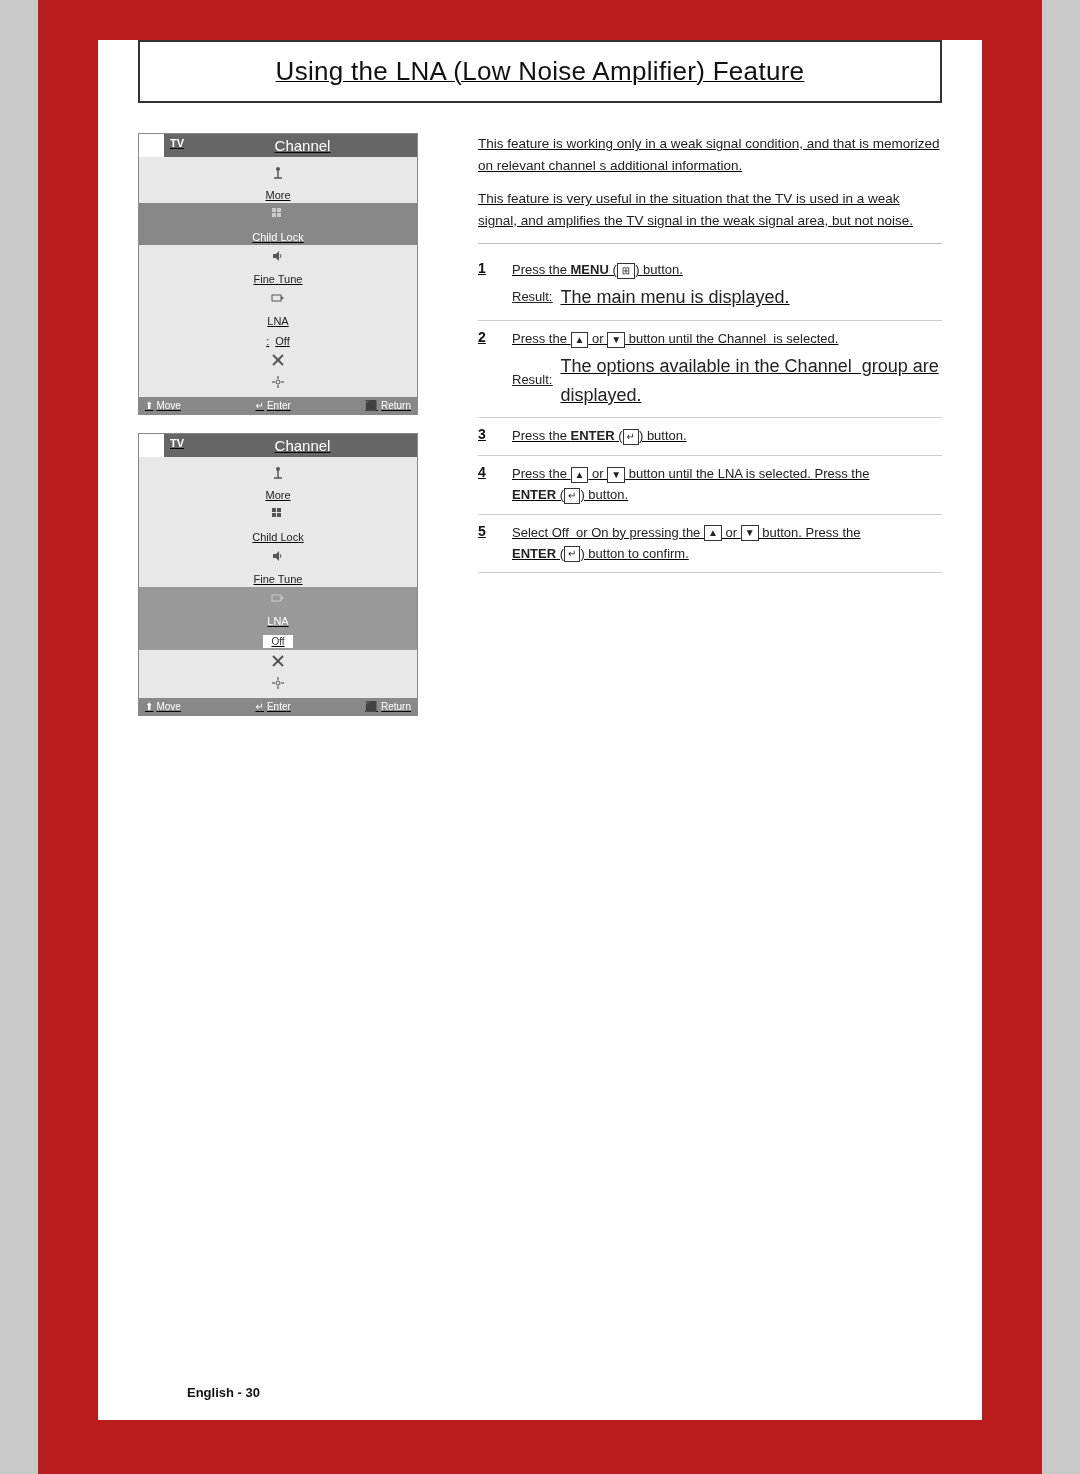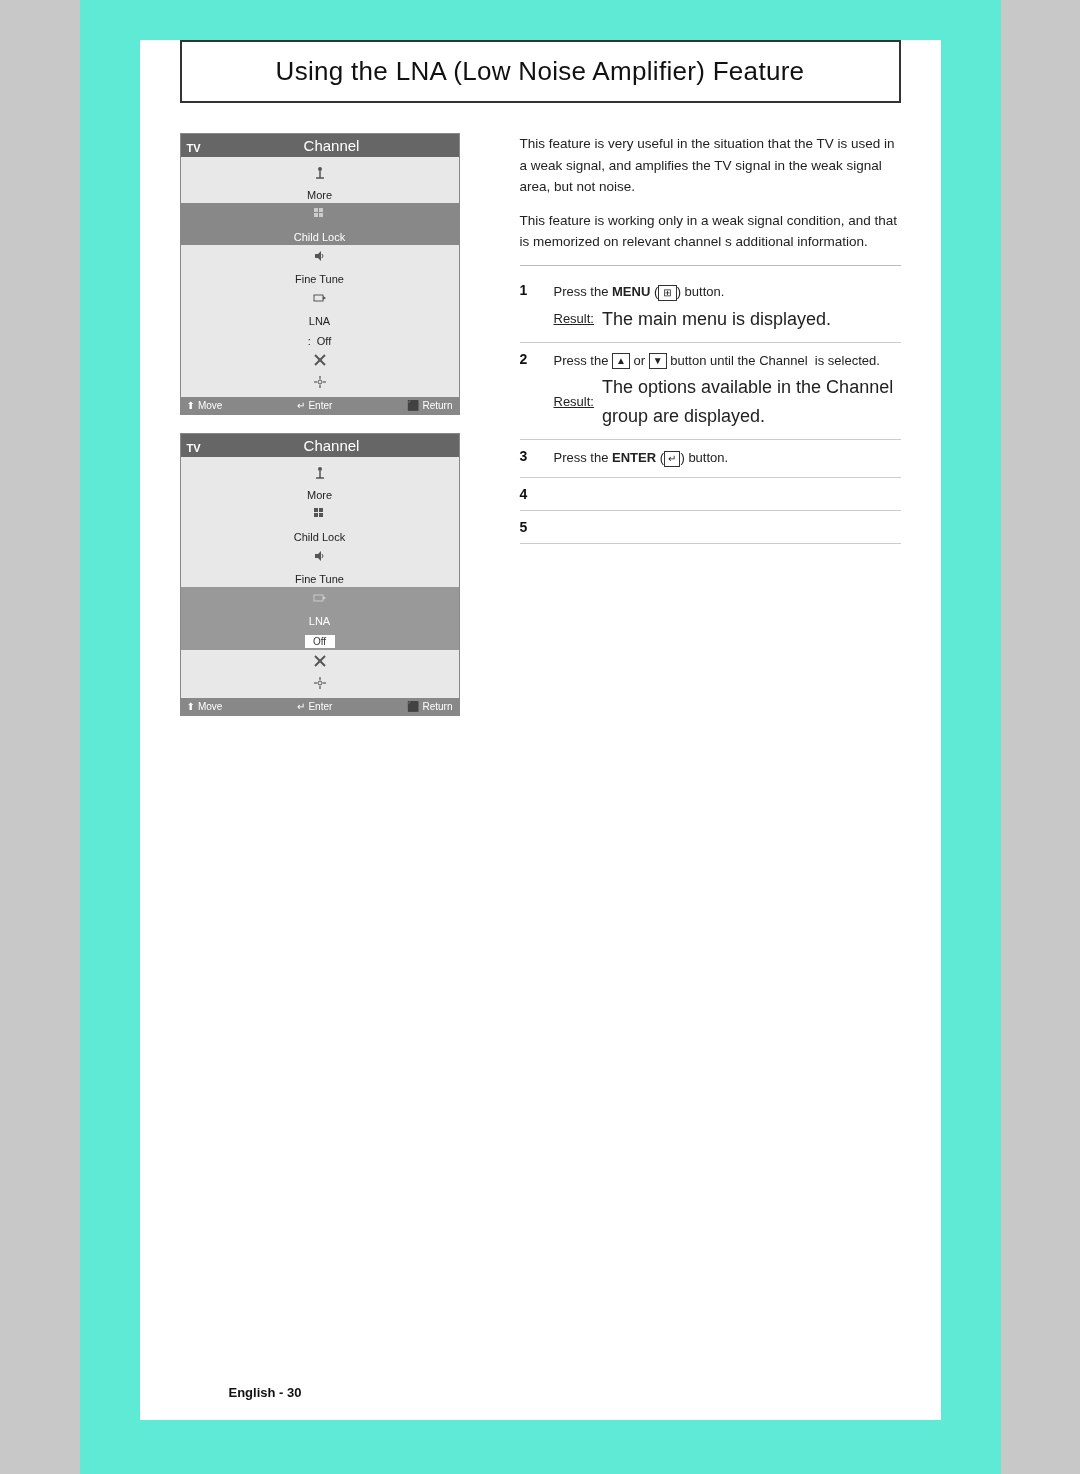--- a/index.html
+++ b/index.html
@@ -6,24 +6,25 @@
     body {
       background: #c8c8c8;
       font-family: Arial, sans-serif;
       width: 1080px;
       min-height: 1474px;
       display: flex;
       justify-content: center;
       align-items: flex-start;
     }
     .page {
-      background: #5eead4;
-      width: 921px;
+      background: #b91c1c;
+      width: 1004px;
       min-height: 1474px;
       position: relative;
+      text-decoration: underline;
     }
     .content-area {
       background: #ffffff;
       margin: 40px 60px;
       padding: 0;
       min-height: 1380px;
       position: relative;
     }
     .title-box {
       border: 2px solid #333;
@@ -58,24 +59,25 @@
     .tv-menu {
       border: 1px solid #888;
       background: #fff;
       font-size: 11px;
       width: 280px;
     }
     .tv-header {
       background: #666;
       color: #fff;
       display: flex;
-      align-items: flex-end;
+      align-items: flex-start;
       padding: 3px 6px;
       font-size: 11px;
       gap: 10px;
+      margin-left: 25px;
     }
     .tv-header .tv-label {
       font-weight: bold;
       font-size: 11px;
     }
     .tv-header .channel-label {
       flex: 1;
       text-align: center;
       font-size: 15px;
     }
@@ -375,22 +377,22 @@
             <span>⬆ <span>Move</span></span>
             <span>↵ <span>Enter</span></span>
             <span>⬛ <span>Return</span></span>
           </div>
         </div>
 
       </div>
 
       <div class="right-col">
 
+        <p class="intro-text">This feature is working only in a weak signal condition, and that is memorized on relevant channel s additional information.</p>
         <p class="intro-text">This feature is very useful in the situation that the TV is used in a weak signal, and amplifies the TV signal in the weak signal area, but not noise.</p>
-        <p class="intro-text">This feature is working only in a weak signal condition, and that is memorized on relevant channel s additional information.</p>
 
         <hr class="section-divider">
 
         <div class="steps-container">
 
           <div class="step-row">
             <span class="step-num">1</span>
             <div class="step-content">
               Press the <b>MENU</b>
               (<span style="border:1px solid #333; padding: 0 4px; font-size:10px; display:inline-block; line-height:14px; vertical-align:middle;">⊞</span>)
@@ -421,24 +423,44 @@
             <span class="step-num">3</span>
             <div class="step-content">
               Press the <b>ENTER</b>
               (<span style="border:1px solid #333; padding: 0 3px; font-size:10px; display:inline-block; line-height:14px; vertical-align:middle;">↵</span>)
               button.
             </div>
           </div>
 
           <div class="step-row">
             <span class="step-num">4</span>
+            <div class="step-content">
+              Press the
+              <span style="display:inline-block;border:1px solid #333;padding:0 3px;font-size:10px;vertical-align:middle;line-height:14px;">▲</span>
+              or
+              <span style="display:inline-block;border:1px solid #333;padding:0 3px;font-size:10px;vertical-align:middle;line-height:14px;">▼</span>
+              button until the LNA is selected. Press the<br>
+              <b>ENTER</b>
+              (<span style="border:1px solid #333; padding: 0 3px; font-size:10px; display:inline-block; line-height:14px; vertical-align:middle;">↵</span>)
+              button.
+            </div>
           </div>
 
           <div class="step-row">
             <span class="step-num">5</span>
+            <div class="step-content">
+              Select Off&nbsp; or On by pressing the
+              <span style="display:inline-block;border:1px solid #333;padding:0 3px;font-size:10px;vertical-align:middle;line-height:14px;">▲</span>
+              or
+              <span style="display:inline-block;border:1px solid #333;padding:0 3px;font-size:10px;vertical-align:middle;line-height:14px;">▼</span>
+              button. Press the<br>
+              <b>ENTER</b>
+              (<span style="border:1px solid #333; padding: 0 3px; font-size:10px; display:inline-block; line-height:14px; vertical-align:middle;">↵</span>)
+              button to confirm.
+            </div>
           </div>
 
         </div>
 
       </div>
 
     </div>
 
     <div class="page-footer">
       <span>English - 30</span>

